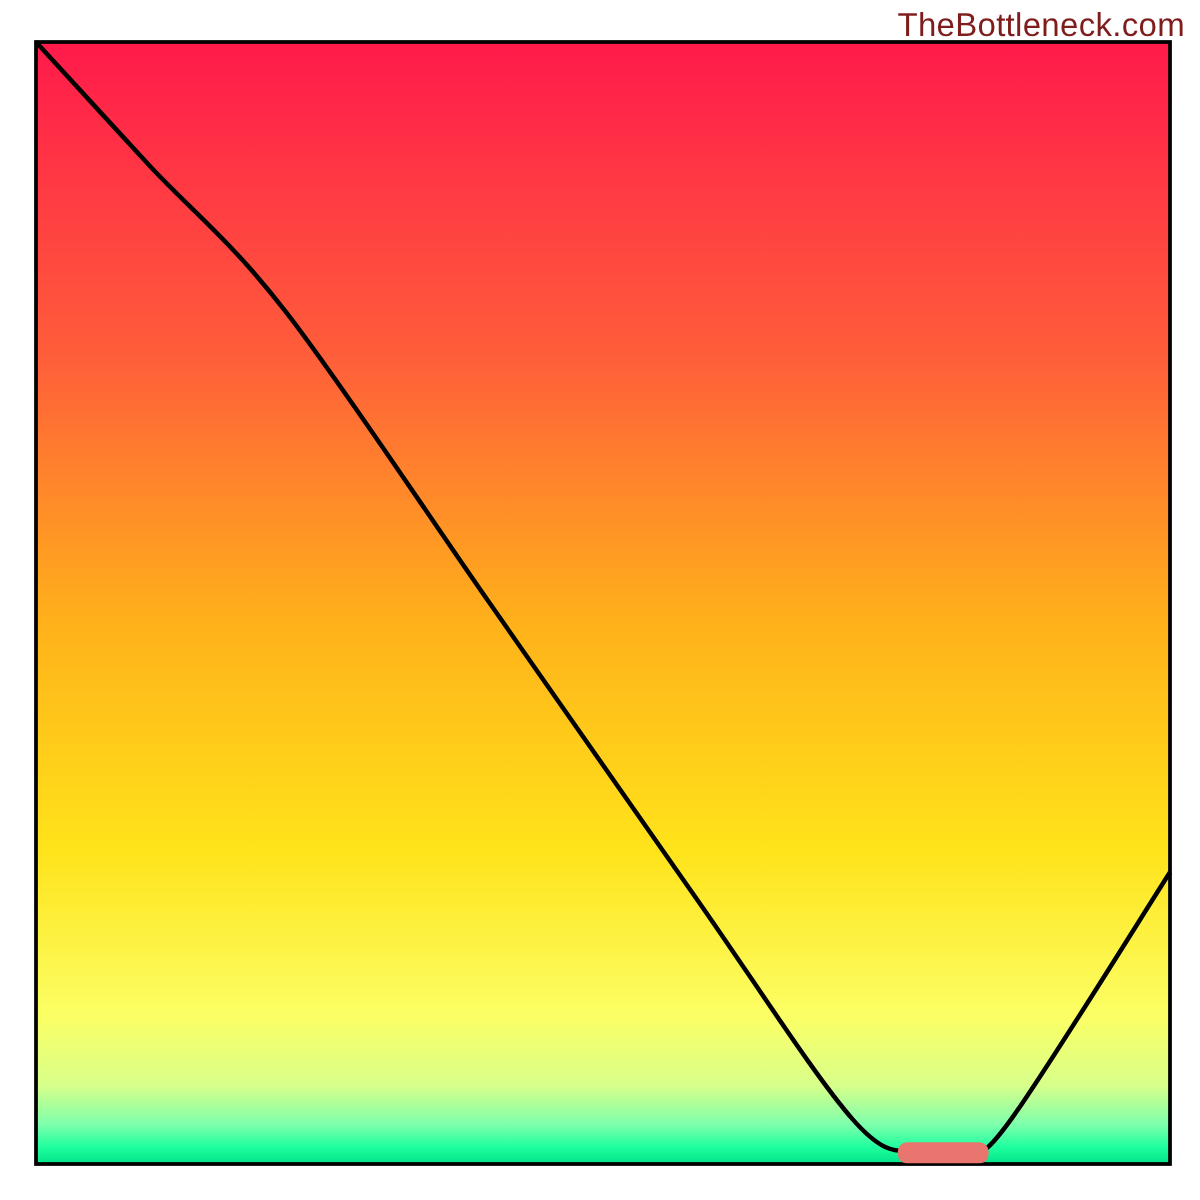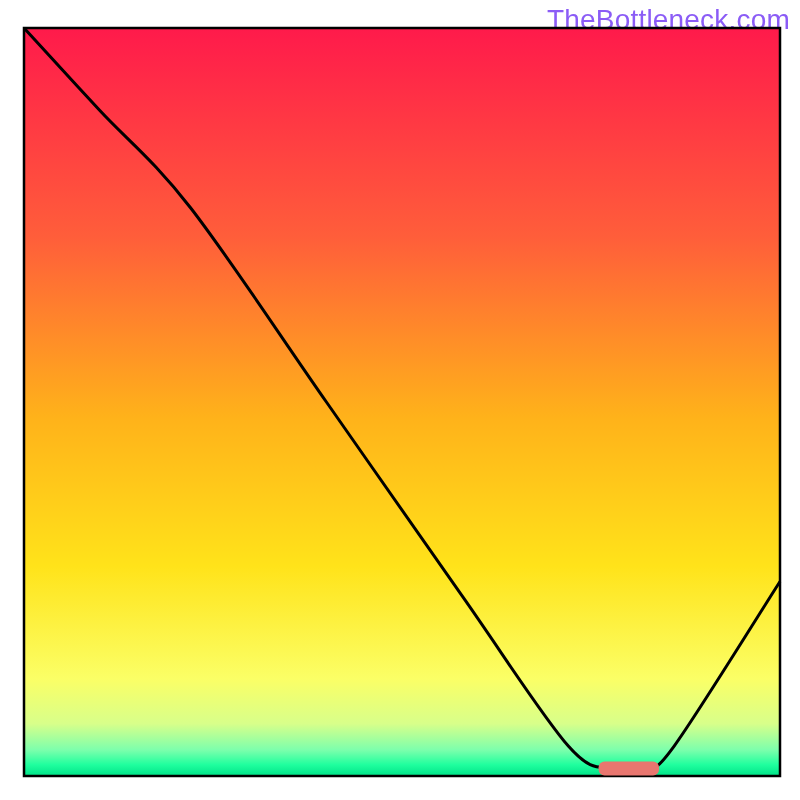--- a/index.html
+++ b/index.html
@@ -13,22 +13,22 @@
   }
   .wrap {
     position: relative;
     width: 800px;
     height: 800px;
   }
   .attrib {
     position: absolute;
     top: 4px;
     right: 10px;
-    font-size: 28px;
-    color: #8b5cf6;
+    font-size: 22px;
+    color: #7f1d1d;
     font-weight: 500;
     letter-spacing: 0.2px;
   }
   svg.chart {
     position: absolute;
     left: 0;
     top: 0;
   }
 </style>
 </head>

